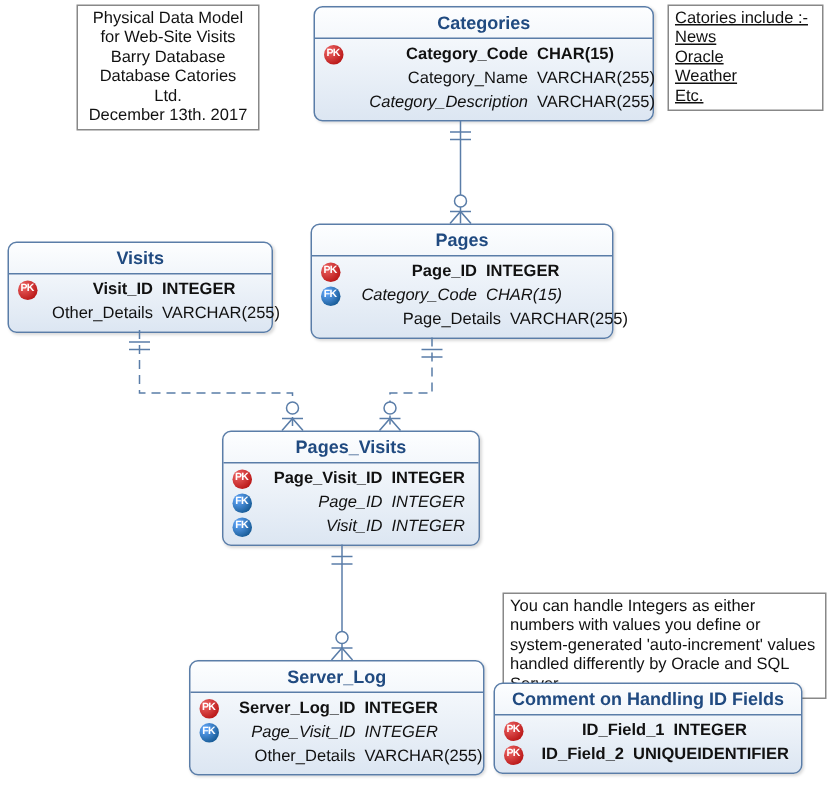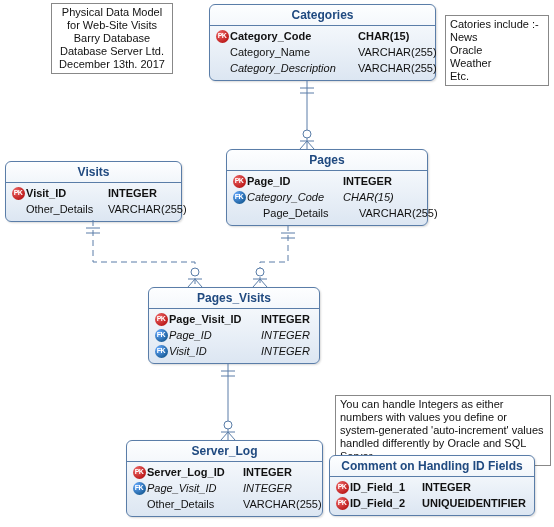--- a/index.html
+++ b/index.html
@@ -22,20 +22,21 @@
   .entity-header {
     text-align: center;
     font-weight: bold;
     color: #204a80;
     padding: 3px 6px;
     border-bottom: 1px solid #5a7da8;
     font-size: 12px;
   }
   .entity-body {
     padding: 2px 4px 4px 4px;
+    text-align: right;
   }
   .row {
     display: flex;
     align-items: center;
     line-height: 16px;
     white-space: nowrap;
   }
   .key {
     width: 16px;
     display: inline-flex;
@@ -82,25 +83,25 @@
     fill: none;
   }
 </style>
 </head>
 <body>
 
 <div class="note" style="left:3px; top:3px; width:112px; text-align:center;margin-left:48px;">
   <span>Physical Data Model</span><br>
   <span>for Web-Site Visits</span><br>
   <span>Barry Database</span><br>
-  <span>Database Server Ltd.</span><br>
+  <span>Database Catories Ltd.</span><br>
   <span>December 13th. 2017</span>
 </div>
 
-<div class="note" style="left:445px; top:15px; width:94px;">
+<div class="note" style="left:445px; top:3px; width:94px;text-decoration:underline;">
   <span>Catories include :-</span><br>
   <span>News</span><br>
   <span>Oracle</span><br>
   <span>Weather</span><br>
   <span>Etc.</span>
 </div>
 
 <div class="note" style="left:335px; top:395px; width:206px;">
   <span>You can handle Integers as either numbers with values you define or system-generated 'auto-increment' values handled differently by Oracle and SQL Server.</span>
 </div>
@@ -121,21 +122,21 @@
         <span class="coltype">VARCHAR(255)</span>
       </div>
       <div class="row">
         <span class="key"></span>
         <span class="colname" style="min-width: 122px; font-style: italic;">Category_Description</span>
         <span class="coltype">VARCHAR(255)</span>
       </div>
     </div>
 </div>
 
-<div class="entity" style="left:207px; top:149px; width:200px;margin-left:19px;">
+<div class="entity" style="left:207px; top:149px; width:200px;">
   <div class="entity-header">Pages</div>
   <div class="entity-body">
       <div class="row">
         <span class="key">
           <span class="pk">PK</span>
         </span>
         <span class="colname bold" style="min-width: 90px;">Page_ID</span>
         <span class="coltype bold">INTEGER</span>
       </div>
       <div class="row">
@@ -223,21 +224,21 @@
     </div>
 </div>
 
 <div class="entity" style="left:329px; top:455px; width:204px;">
   <div class="entity-header">Comment on Handling ID Fields</div>
   <div class="entity-body">
       <div class="row">
         <span class="key">
           <span class="pk">PK</span>
         </span>
-        <span class="colname bold" style="min-width: 66px;">ID_Field_1</span>
+        <span class="colname bold" style="min-width: 66px; padding-left: 27px;">ID_Field_1</span>
         <span class="coltype bold">INTEGER</span>
       </div>
       <div class="row">
         <span class="key">
           <span class="pk">PK</span>
         </span>
         <span class="colname bold" style="min-width: 66px;">ID_Field_2</span>
         <span class="coltype bold">UNIQUEIDENTIFIER</span>
       </div>
     </div>

